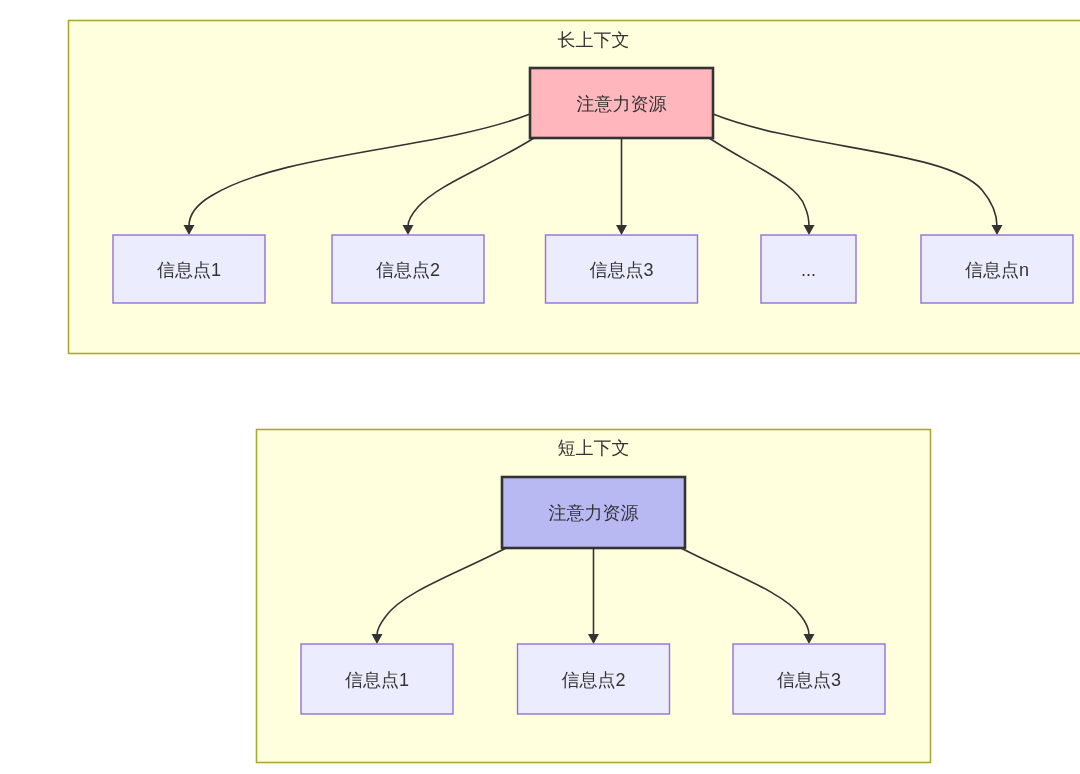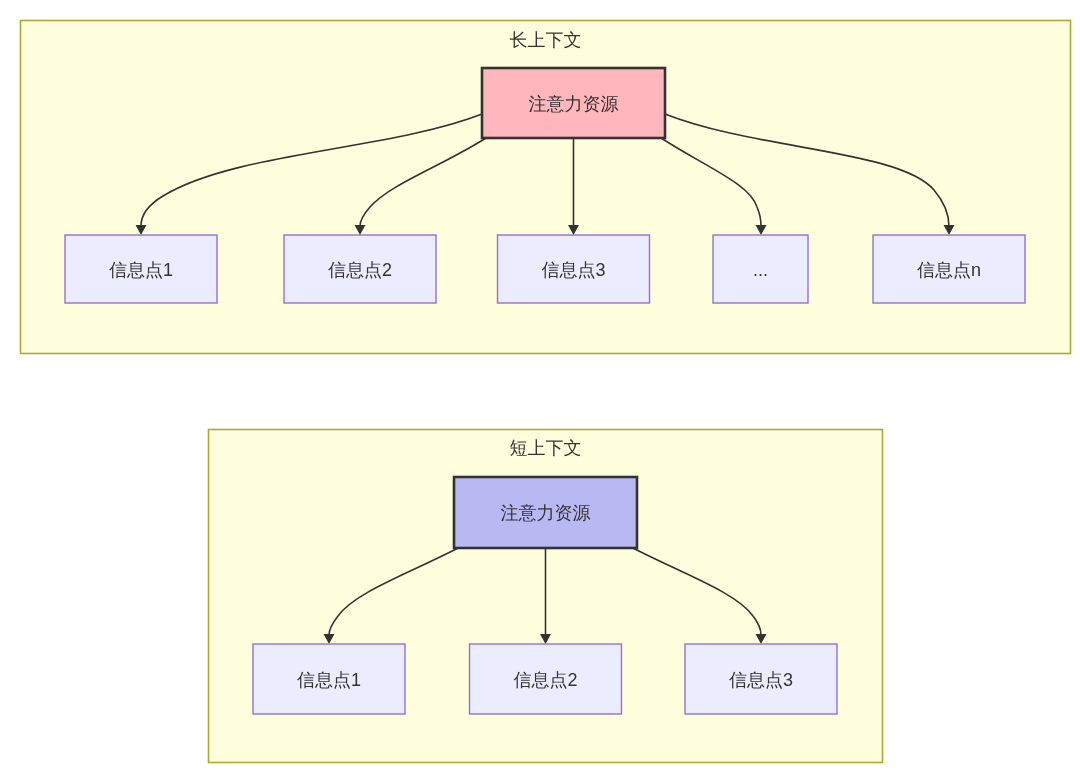--- a/index.html
+++ b/index.html
@@ -3,21 +3,21 @@
 <meta charset="utf-8">
 <style>
   html, body {
     margin: 0;
     padding: 0;
     background: #ffffff;
     width: 1080px;
     height: 774px;
     font-family: "Liberation Sans", "DejaVu Sans", sans-serif;
   }
-  .canvas-wrap { width: 916px; height: 774px; }
+  .canvas-wrap { width: 916px; height: 774px; padding-left: 48px; }
   svg { display: block; }
   .cluster-rect { fill: #ffffde; stroke: #aaaa33; stroke-width: 1.6; }
   .cluster-title { font-size: 18px; fill: #333333; text-anchor: middle; }
   .root-node-long { fill: #ffb6bd; stroke: #333333; stroke-width: 2.6; }
   .root-node-short { fill: #b8b8f2; stroke: #333333; stroke-width: 2.6; }
   .info-node { fill: #ececff; stroke: #9370db; stroke-width: 1.4; }
   .node-label { font-size: 18px; fill: #333333; text-anchor: middle; }
   .edge { fill: none; stroke: #333333; stroke-width: 1.6; }
   .arrowhead { fill: #333333; stroke: none; }
   text { dominant-baseline: central; }

